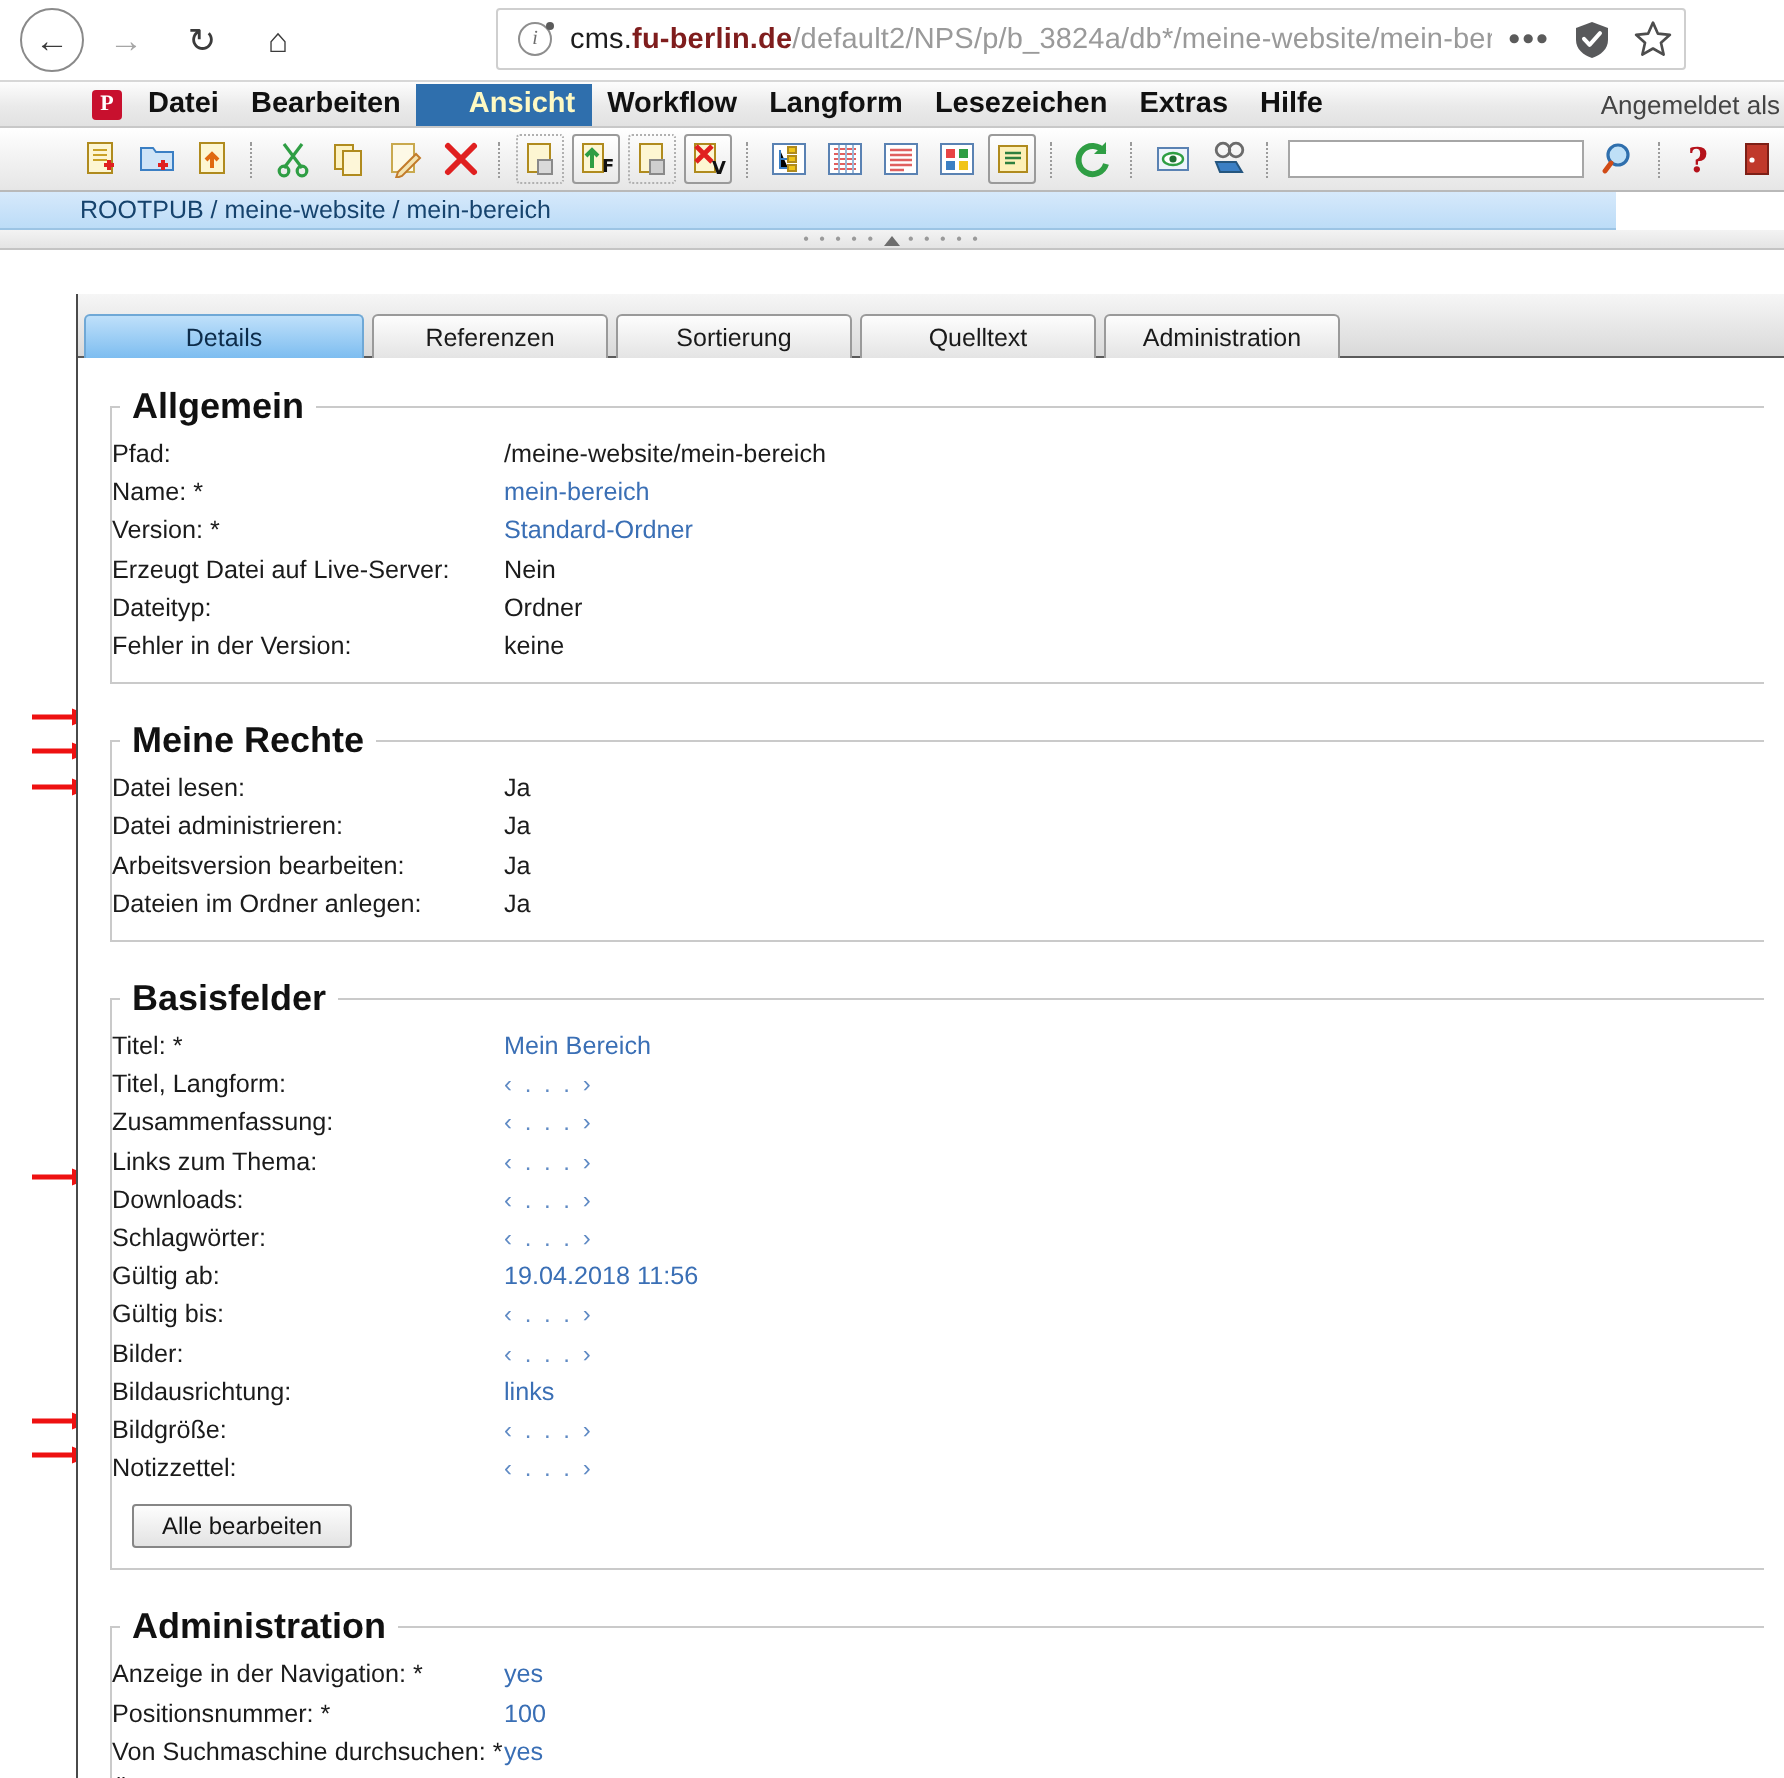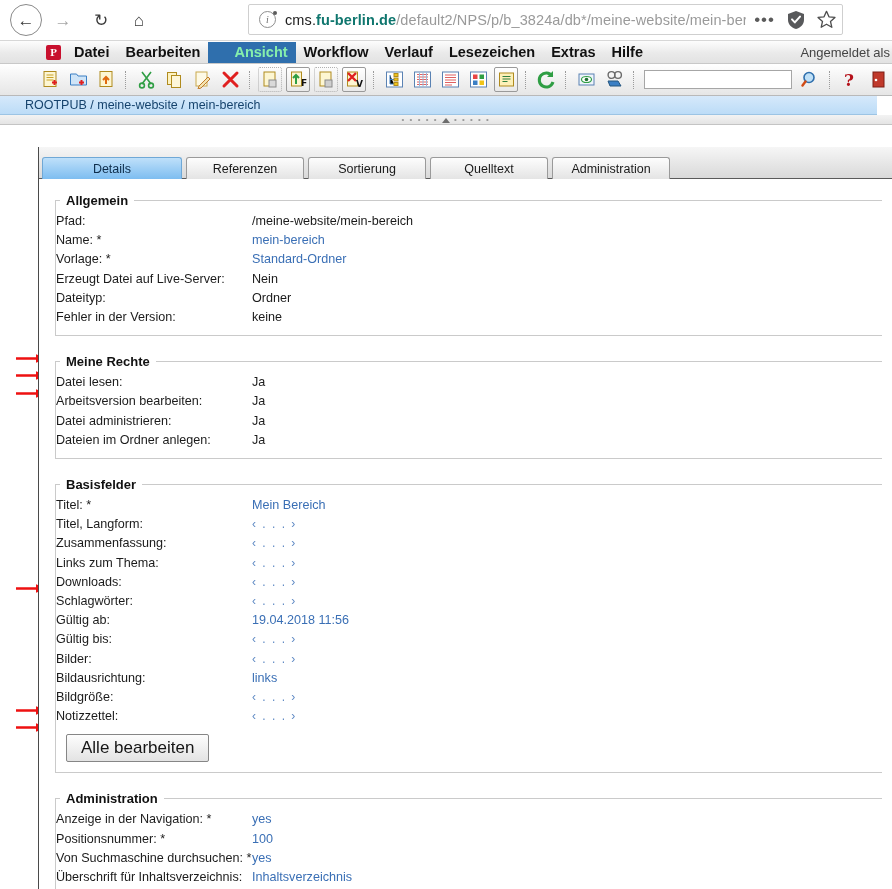--- a/index.html
+++ b/index.html
@@ -41,21 +41,21 @@
   }
   .info-icon:after{
     content:"";position:absolute;right:-2px;top:-1px;
     width:4px;height:4px;border-radius:50%;background:#5b5b5b;
   }
   .url-text{
     font-size:14.5px;color:#9a9a9a;white-space:nowrap;
     flex:1;overflow:hidden;letter-spacing:.1px;
   }
   .url-text .host{color:#1d1d1d;}
-  .url-text .host b{font-weight:bold;color:#0f766e;}
+  .url-text .host b{font-weight:bold;color:#7f1d1d;}
   .url-right{display:flex;align-items:center;gap:13px;padding-left:8px;flex:none;}
   .dots-icon{color:#5b5b5b;font-size:17px;letter-spacing:1px;line-height:1;}
   .shield-icon{width:16px;height:18px;flex:none;}
   .star-icon{width:19px;height:19px;flex:none;}
 
   
   .cms-menubar{
     height:23px;width:892px;box-sizing:border-box;
     background:linear-gradient(#fdfdfd,#eaeaea 55%,#e2e2e2);
     border-bottom:1px solid #c8c8c8;
@@ -66,21 +66,21 @@
     position:absolute;left:46px;top:4px;
     width:15px;height:15px;border-radius:2px;background:#c8102e;
     color:#fff;font-size:11px;font-weight:bold;line-height:15px;
     text-align:center;font-family:"Liberation Serif",serif;
   }
   .menu-items{display:flex;align-items:center;margin-left:22px;justify-content:flex-end;}
   .menu-item{
     font-size:14.5px;color:#111;padding:2px 8px;line-height:17px;
     white-space:nowrap;font-weight:bold;
   }
-  .menu-item.active{background:#2f6fad;color:#86efac;padding-left:26px;}
+  .menu-item.active{background:#2f6fad;color:#fef9c3;padding-left:26px;}
   .menu-right{
     position:absolute;right:0;top:0;height:23px;
     display:flex;align-items:center;
     font-size:13px;color:#444;padding-right:2px;white-space:nowrap;
   }
 
   
   .cms-toolbar{
     height:32px;width:892px;box-sizing:border-box;
     background:linear-gradient(#ffffff,#f2f2f2 50%,#e6e6e6);
@@ -98,24 +98,24 @@
     width:1px;height:18px;margin:0 5px;
     border-left:1px dotted #9b9b9b;
   }
   .tb-input{
     width:148px;height:19px;box-sizing:border-box;
     border:1px solid #a6a6a6;background:#fff;margin:0 4px;
   }
 
   
   .crumbbar{
-    height:19px;width:877px;box-sizing:border-box;
+    height:19px;width:808px;box-sizing:border-box;
     background:linear-gradient(#d6e9fb,#bcdcf7);
     border-bottom:1px solid #9cc4e4;
-    display:flex;align-items:center;padding-left:25px;
+    display:flex;align-items:center;padding-left:40px;
     font-size:12.5px;color:#16436d;
   }
   .splitter{
     height:10px;width:892px;box-sizing:border-box;
     background:linear-gradient(#f3f3f3,#e4e4e4);
     border-bottom:1px solid #c4c4c4;
     position:relative;
   }
   .splitter .handle{
     position:absolute;left:0;right:0;top:2px;
@@ -163,38 +163,38 @@
     border-color:#6fa8d6;color:#0d2c4a;min-width:140px;
   }
 
   .panel-body{padding:14px 10px 0 16px;}
 
   fieldset.grp{
     border:1px solid #cacaca;border-right:none;
     margin:0 0 18px 0;padding:4px 0 8px 0;
   }
   fieldset.grp legend{
-    font-size:13px;font-weight:bold;color:#111;padding:0 6px;margin-left:4px;
+    font-size:18px;font-weight:bold;color:#111;padding:0 6px;margin-left:4px;
   }
   table.rows{border-collapse:collapse;width:100%;}
   table.rows td{
     font-size:12.6px;color:#1b1b1b;padding:1px 0;vertical-align:top;
     line-height:17.2px;white-space:nowrap;
   }
   td.lbl{width:196px;padding-left:10px;}
   td.val{color:#111;}
   td.val .link{color:#3a6fb5;}
   td.val .dots{color:#5f8ac4;font-size:12px;letter-spacing:1.5px;}
 
   .btn{
     margin:8px 0 2px 10px;
     border:1px solid #868686;
     background:linear-gradient(#fdfdfd,#e3e3e3);
     font-family:"Liberation Sans", sans-serif;
-    font-size:17px;color:#151515;
+    font-size:12px;color:#151515;
     padding:3px 14px;border-radius:2px;
   }
 
   
   .arrow{
     position:absolute;left:16px;width:33px;height:11px;
     pointer-events:none;
   }
   .arrow svg{display:block;}
 </style>
@@ -229,21 +229,21 @@
   </div>
 </div>
 
 <div class="cms-menubar">
   <div class="cms-logo">P</div>
   <div class="menu-items">
     <div class="menu-item">Datei</div>
     <div class="menu-item">Bearbeiten</div>
     <div class="menu-item active">Ansicht</div>
     <div class="menu-item">Workflow</div>
-    <div class="menu-item">Verlauf</div>
+    <div class="menu-item">Langform</div>
     <div class="menu-item">Lesezeichen</div>
     <div class="menu-item">Extras</div>
     <div class="menu-item">Hilfe</div>
   </div>
   <div class="menu-right">Angemeldet als</div>
 </div>
 
 <div class="cms-toolbar">
   <div class="tb-btn">
     <svg width="19" height="19" viewBox="0 0 19 19">
@@ -461,21 +461,21 @@
           <tbody>
               <tr>
             <td class="lbl">Pfad:</td>
             <td class="val">/meine-website/mein-bereich</td>
           </tr>
           <tr>
             <td class="lbl">Name: *</td>
             <td class="val"><span class="link">mein-bereich</span></td>
           </tr>
           <tr>
-            <td class="lbl">Vorlage: *</td>
+            <td class="lbl">Version: *</td>
             <td class="val"><span class="link">Standard-Ordner</span></td>
           </tr>
           <tr>
             <td class="lbl">Erzeugt Datei auf Live-Server:</td>
             <td class="val">Nein</td>
           </tr>
           <tr>
             <td class="lbl">Dateityp:</td>
             <td class="val">Ordner</td>
           </tr>
@@ -489,25 +489,25 @@
 
       <fieldset class="grp">
         <legend>Meine Rechte</legend>
         <table class="rows">
           <tbody>
               <tr>
             <td class="lbl">Datei lesen:</td>
             <td class="val">Ja</td>
           </tr>
           <tr>
+            <td class="lbl">Datei administrieren:</td>
+            <td class="val">Ja</td>
+          </tr>
+          <tr>
             <td class="lbl">Arbeitsversion bearbeiten:</td>
-            <td class="val">Ja</td>
-          </tr>
-          <tr>
-            <td class="lbl">Datei administrieren:</td>
             <td class="val">Ja</td>
           </tr>
           <tr>
             <td class="lbl">Dateien im Ordner anlegen:</td>
             <td class="val">Ja</td>
           </tr>
         </tbody>
           </table>
       </fieldset>
 

